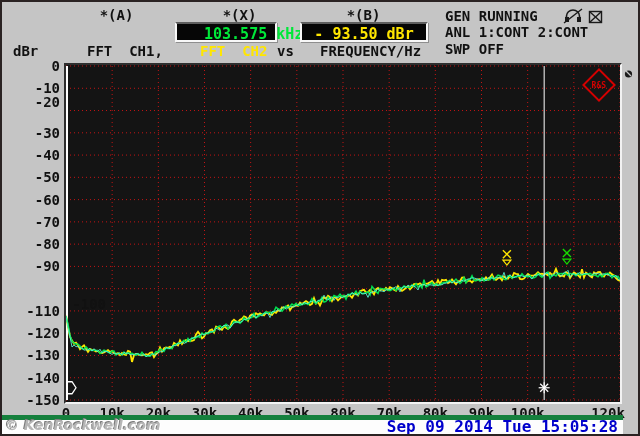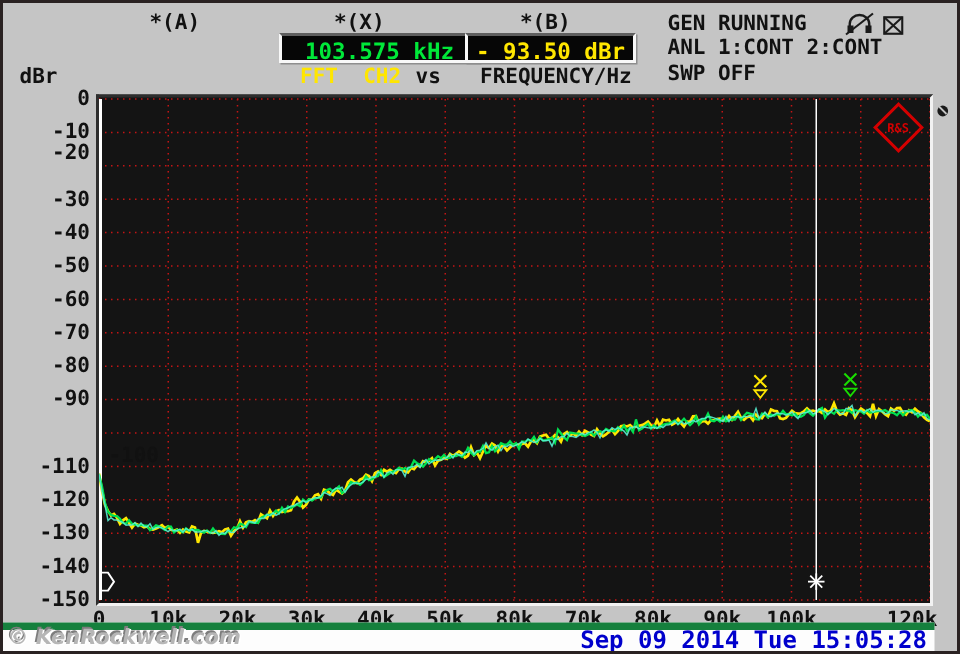--- a/index.html
+++ b/index.html
@@ -37,28 +37,29 @@
 </style>
 </head>
 <body>
 
 <div class="frame">
 
   <div class="t func" style="left:61px;">*(A)</div>
   <div class="t func" style="left:180px;width:115px;">*(X)</div>
   <div class="t func" style="left:308px;">*(B)</div>
 
-  <div class="vbox" style="left:184px;width:134px;">
+  <div class="vbox" style="left:173px;width:102px;padding-left:27px;">
     <span style="color: rgb(0, 232, 57);">103.575 kHz</span>
   </div>
-  <div class="vbox" style="left:308px;width:114px;">
+  <div class="vbox" style="left:298px;width:128px;">
     <span style="color: rgb(255, 230, 0);">- 93.50 dBr</span>
   </div>
 
   <div class="t" style="left:11px;top:41px;">dBr</div>
+  <div class="t" style="left:85px;top:41px;">FFT  CH1,</div>
   <div class="t" style="left: 198px; top: 41px; color: rgb(255, 230, 0);">FFT  CH2</div>
   <div class="t" style="left:275px;top:41px;">vs</div>
   <div class="t" style="left:318px;top:41px;">FREQUENCY/Hz</div>
 
   <div class="t" style="left:443px;top:6px;">GEN RUNNING</div>
   <div class="t" style="left:443px;top:22px;">ANL 1:CONT 2:CONT</div>
   <div class="t" style="left:443px;top:39px;">SWP OFF</div>
 
   <span class="icon" style="left:561px;top:6px;">
     <svg width="20" height="16" viewBox="0 0 20 16">

